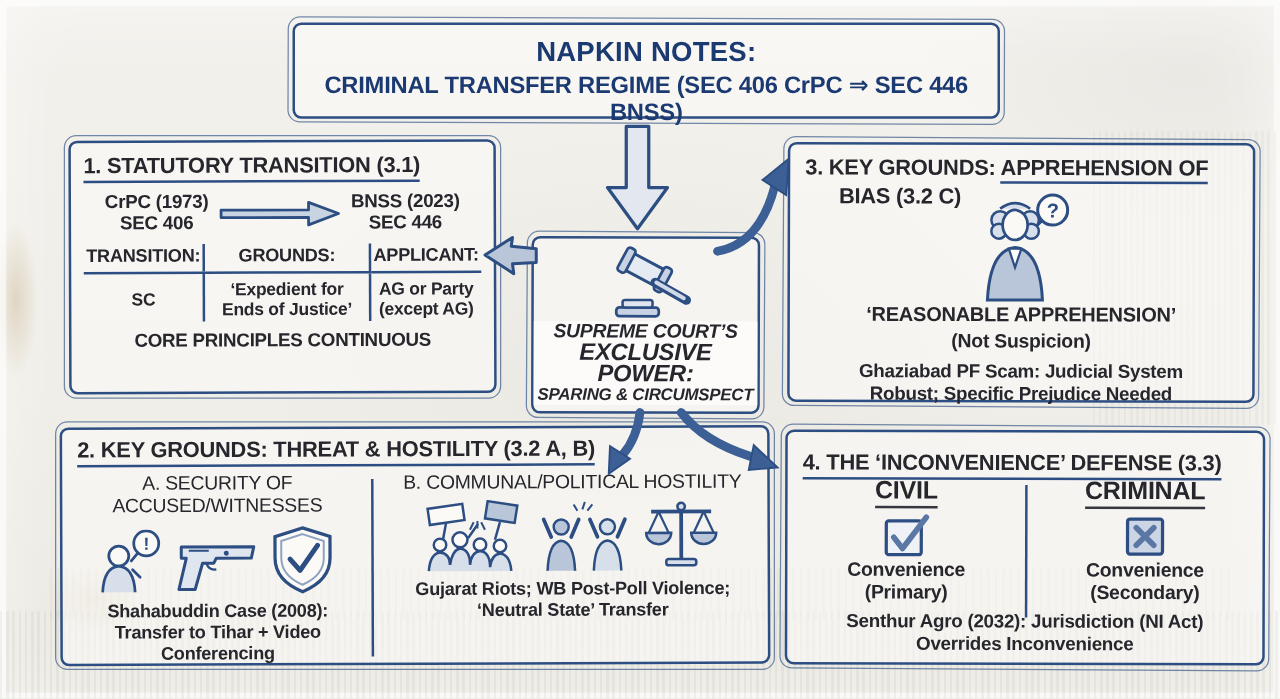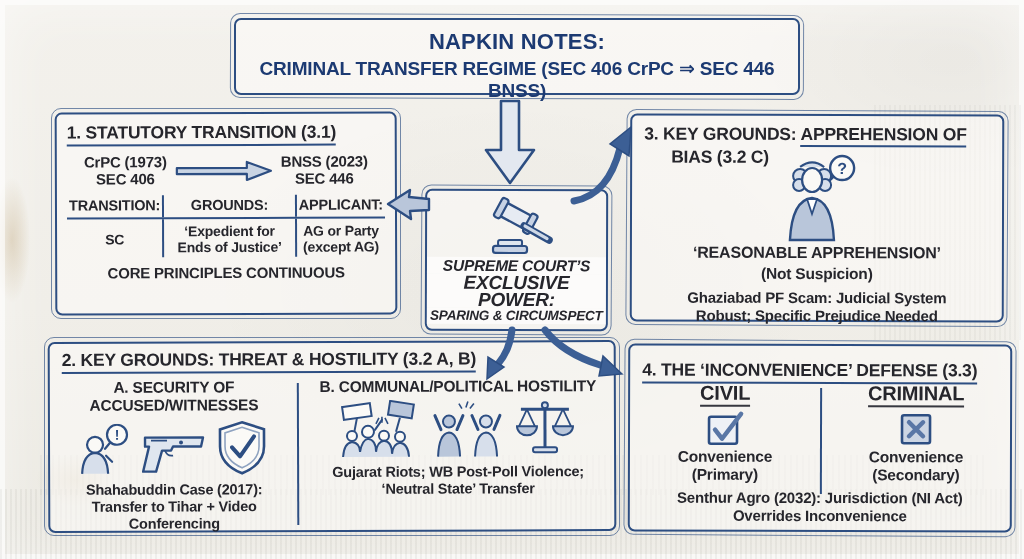--- a/index.html
+++ b/index.html
@@ -79,21 +79,21 @@
   #box3 .n1 { position:absolute; top:173px; font-size:15px; font-weight:700; }
   #box3 .n2 { position:absolute; top:191px; font-size:15px; font-weight:700; }
 
   
   #box2 { left:48px; top:341px; width:568px; height:191px; }
   #box2 .hdr { position:absolute; left:12px; top:6px; }
   #box2 .vdiv { position:absolute; left:247px; top:40px; height:142px; border-left:2px solid #2d4e82; }
   .col { position:absolute; text-align:center; }
   #box2 .colA { left:4px; top:35px; width:240px; }
   #box2 .colB { left:252px; top:35px; width:312px; }
-  #box2 .sub-h { font-size:15.5px; font-weight:700; line-height:17.5px; }
+  #box2 .sub-h { font-size:15.5px; font-weight:400; line-height:17.5px; }
   #box2 .icons-row { display:flex; justify-content:center; align-items:flex-end; gap:8px; height:58px; margin-top:4px; }
   #box2 .note { font-size:14.5px; font-weight:700; line-height:17px; margin-top:6px; }
 
   
   #box4 { left:628px; top:344px; width:384px; height:188px; }
   #box4 .hdr { position:absolute; left:12px; top:14px; }
   #box4 .vdiv { position:absolute; left:190px; top:42px; height:106px; border-left:2px solid #2d4e82; }
   #box4 .colL { left:4px; top:36px; width:182px; }
   #box4 .colR { left:194px; top:36px; width:184px; }
   #box4 .cat { font-size:20px; font-weight:700; }
@@ -241,21 +241,21 @@
           <circle cx="40" cy="13" r="2" fill="#2d4e82"></circle>
           <path d="M24,21 q2,6 8,5" fill="none" stroke="#2d4e82" stroke-width="1.8"></path>
         </svg>
         <svg width="54" height="56" viewBox="0 0 54 56">
           <path d="M27,3 L49,10 V27 Q49,45 27,54 Q5,45 5,27 V10 Z" fill="#fbfaf7" stroke="#2d4e82" stroke-width="2.6"></path>
           <path d="M27,8 L44,13.5 V27 Q44,41 27,48.5 Q10,41 10,27 V13.5 Z" fill="none" stroke="#8fa3c0" stroke-width="1.6"></path>
           <path d="M17,28 L25,37 L39,17" fill="none" stroke="#2d4e82" stroke-width="4" stroke-linecap="round" stroke-linejoin="round"></path>
         </svg>
       </div>
       <div class="note">
-        <div>Shahabuddin Case (2017):</div>
+        <div>Shahabuddin Case (2008):</div>
         <div>Transfer to Tihar + Video Conferencing</div>
       </div>
     </div>
 
     <div class="col colB">
       <div class="sub-h">B. COMMUNAL/POLITICAL HOSTILITY</div>
       <div class="icons-row">
         <svg width="84" height="58" viewBox="0 0 84 58">
           <g transform="rotate(-8 18 12)">
               <rect x="3" y="5" width="28" height="13" fill="#fbfaf7" stroke="#2d4e82" stroke-width="2"></rect>

